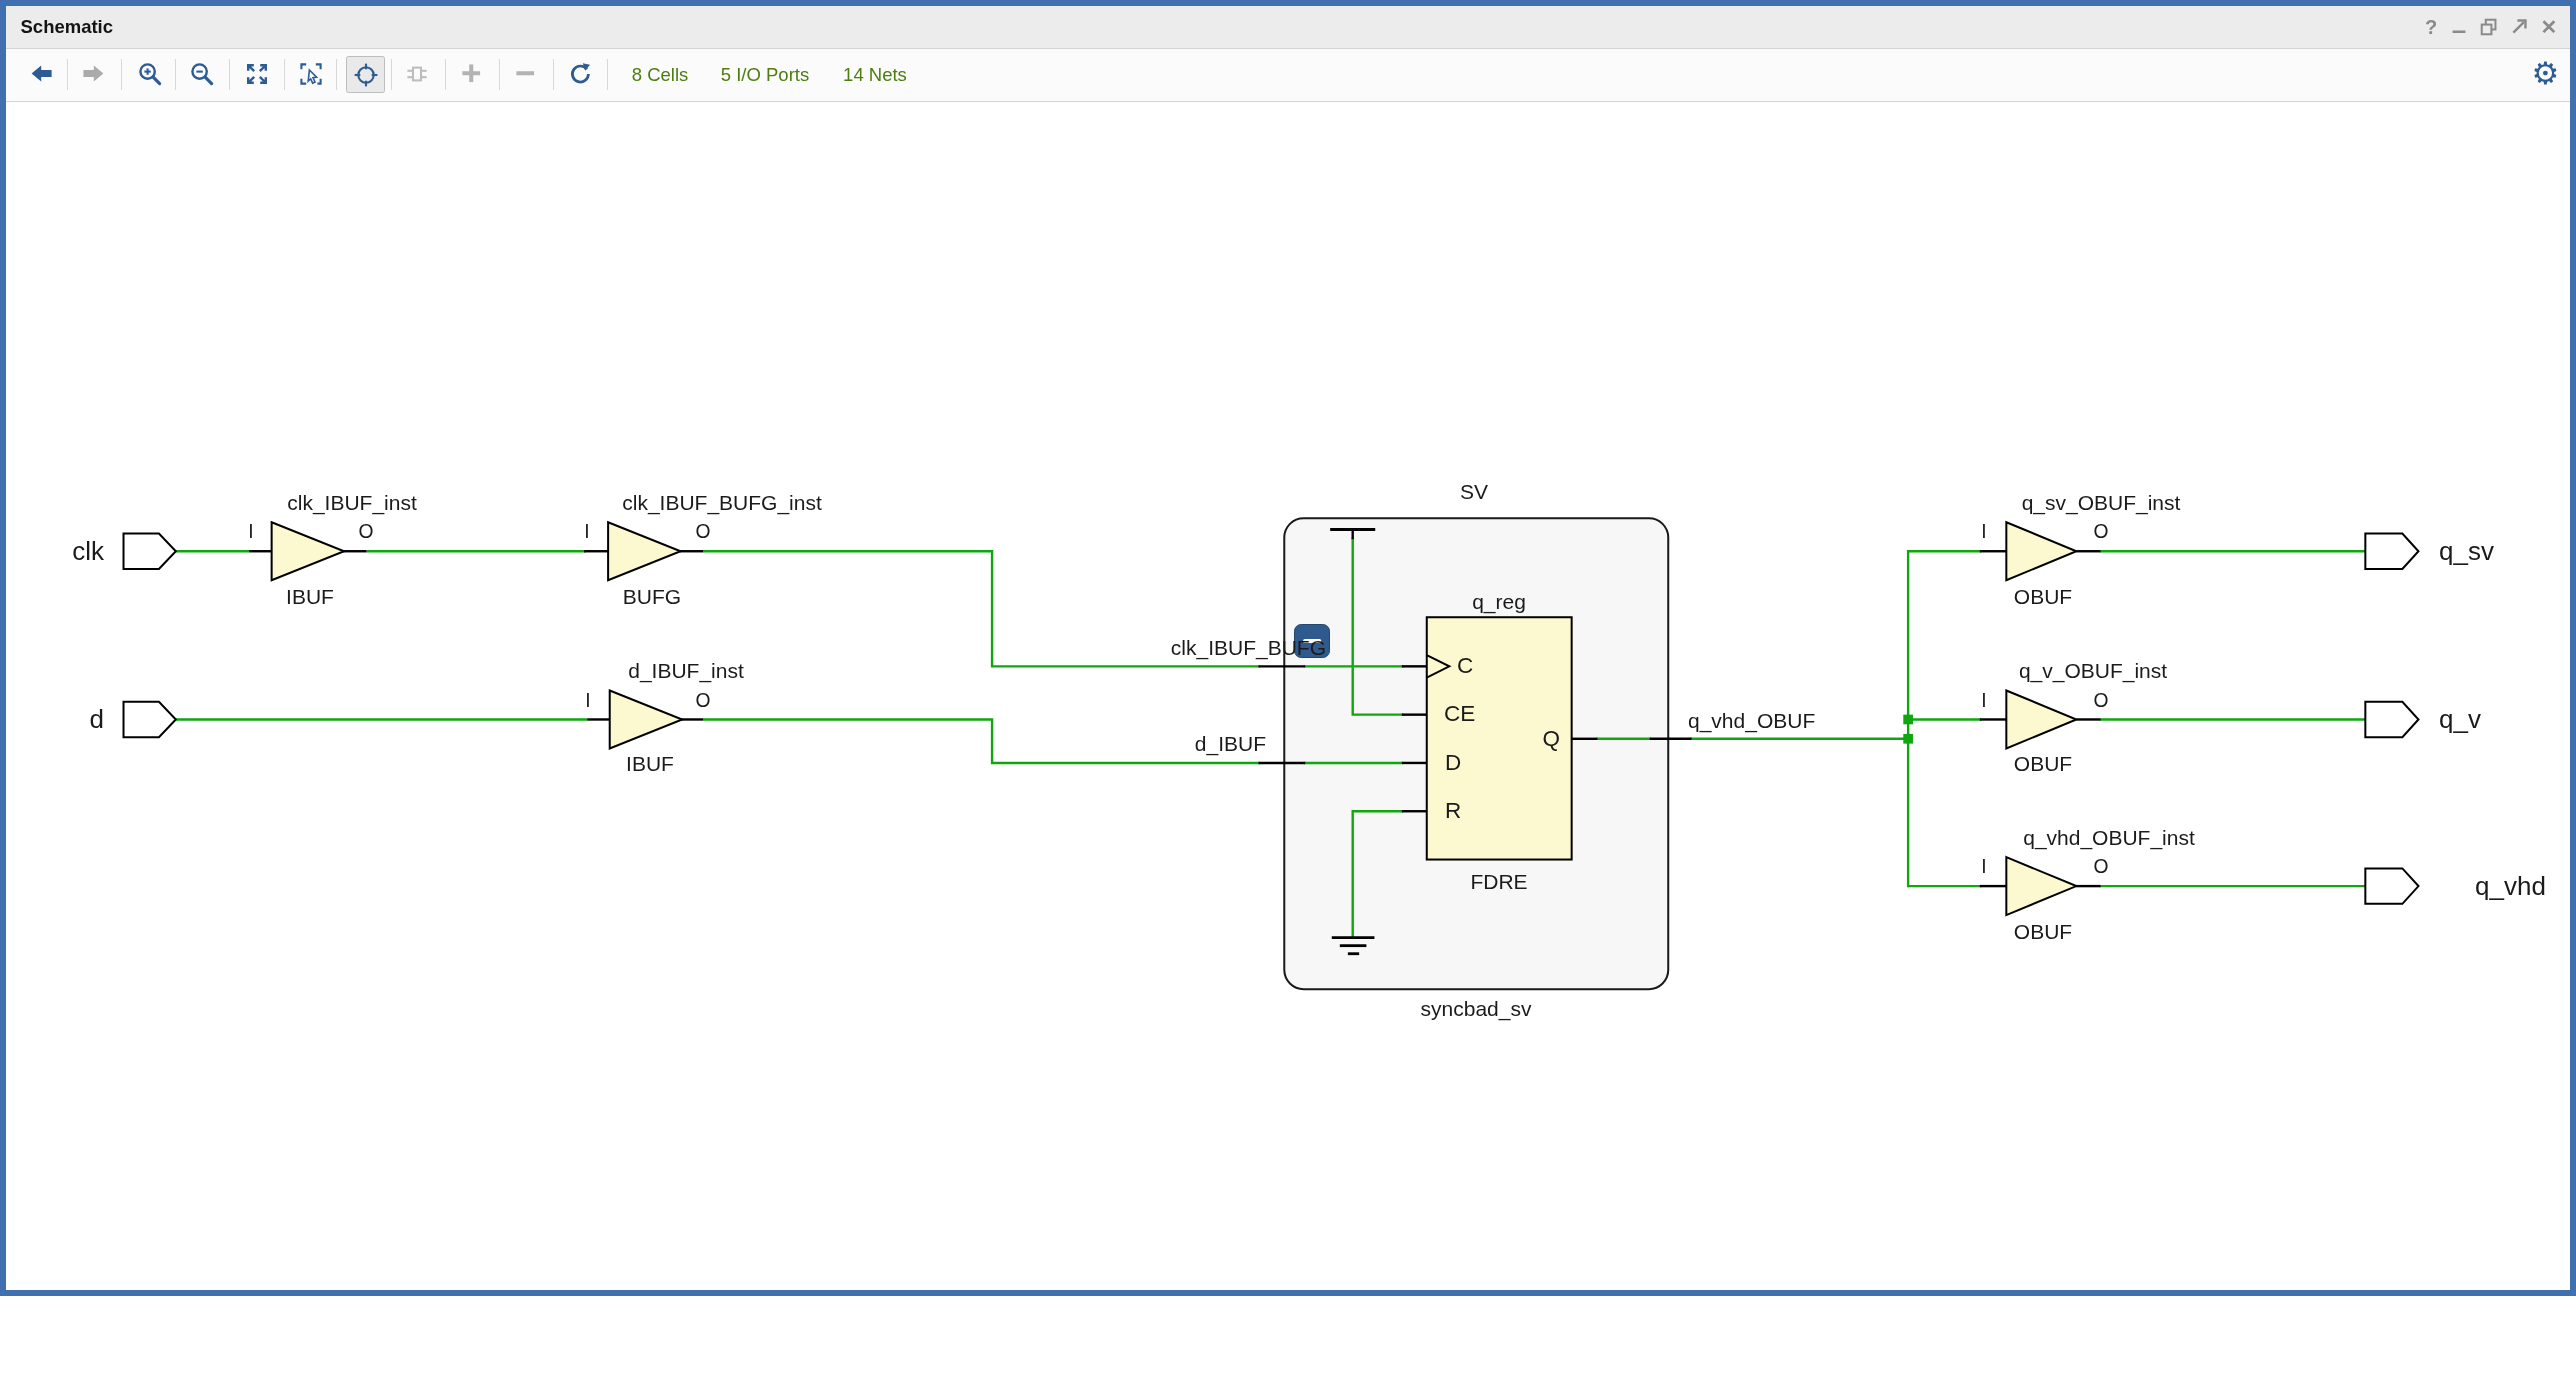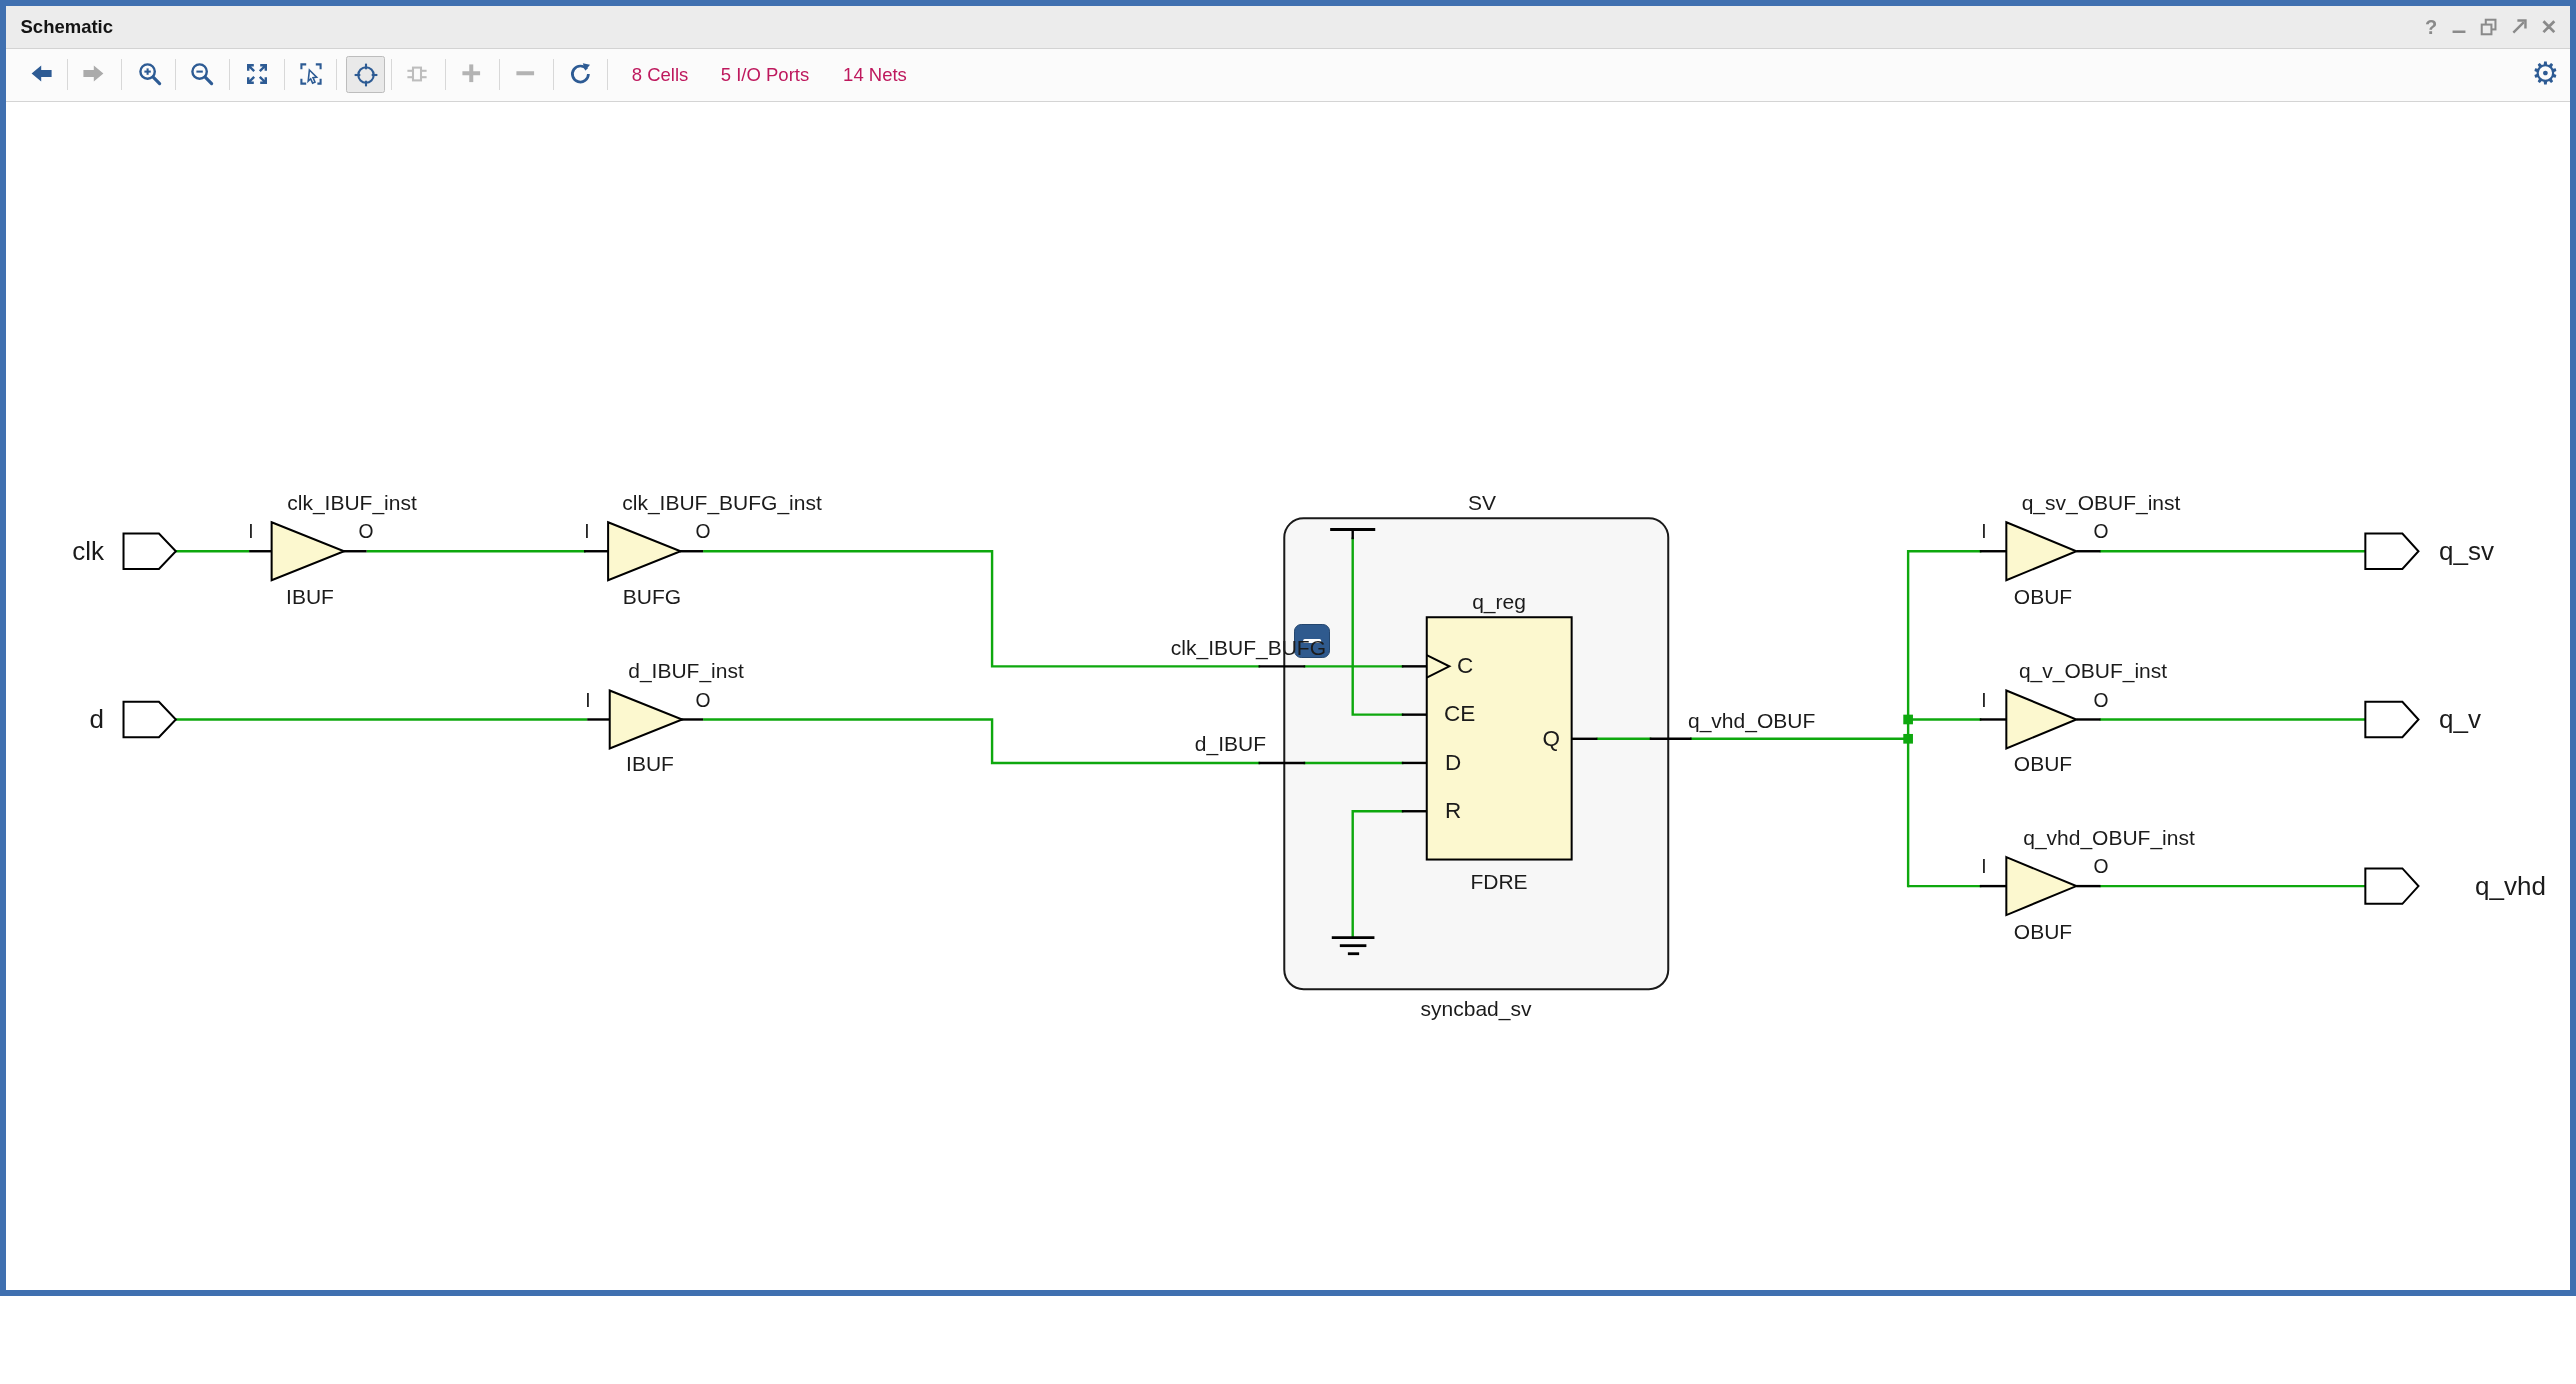--- a/index.html
+++ b/index.html
@@ -15,21 +15,21 @@
       font-size:20px;font-weight:bold;line-height:1;cursor:default;}
   .wc svg{display:block;}
   
   #toolbar{position:absolute;left:0;top:43px;width:100%;height:52px;background:#FBFBFB;
            border-bottom:0.8px solid #d4d4d4;}
   .tbtn{position:absolute;top:7.2px;width:37px;height:35px;display:flex;align-items:center;
         justify-content:center;border-radius:2.4px;}
   .tbtn.selected{background:#E9E9E9;border:0.8px solid #BDBDBD;}
   .tsep{position:absolute;top:9.7px;width:0.8px;height:31px;background:#D8D8D8;}
   .tlink{position:absolute;top:50%;transform:translate(-50%,-50%);font-size:18.5px;
-         color:#be185d;white-space:nowrap;cursor:pointer;}
+         color:#4d7c0f;white-space:nowrap;cursor:pointer;}
   
   #canvas{position:absolute;left:0;top:96px;width:2563px;height:1276px;background:#ffffff;}
   #schsvg{position:absolute;left:0;top:0;}
   .lbl{position:absolute;transform:translate(-50%,-50%);font-size:21px;white-space:nowrap;color:#1b1b1b;}
   .lbl-r{transform:translate(-100%,-50%);}
   .lbl-l{transform:translate(0,-50%);}
   .portlbl{font-size:26px;}
   .pinletter{font-size:19.3px;}
   .fdrepin{font-size:22.5px;}
   #collapse-btn{position:absolute;left:1288px;top:522px;width:34px;height:32px;background:#2F5A8E;
@@ -275,21 +275,21 @@
   <div class="lbl pinletter" style="left:697px;top:526px;">O</div>
   <div class="lbl pinletter" style="left:582px;top:695px;">I</div>
   <div class="lbl pinletter" style="left:697px;top:695px;">O</div>
   <div class="lbl pinletter" style="left:1978px;top:526px;">I</div>
   <div class="lbl pinletter" style="left:2095px;top:526px;">O</div>
   <div class="lbl pinletter" style="left:1978px;top:695px;">I</div>
   <div class="lbl pinletter" style="left:2095px;top:695px;">O</div>
   <div class="lbl pinletter" style="left:1978px;top:861px;">I</div>
   <div class="lbl pinletter" style="left:2095px;top:861px;">O</div>
 
-  <div class="lbl" style="left:1468px;top:497px;margin-left:8px;">SV</div>
+  <div class="lbl" style="left:1468px;top:486px;">SV</div>
   <div class="lbl" style="left:1470px;top:1003px;">syncbad_sv</div>
 
   <div class="lbl" style="left:1493px;top:596px;">q_reg</div>
   <div class="lbl" style="left:1493px;top:876px;">FDRE</div>
   <div class="lbl lbl-l fdrepin" style="left:1451px;top:660px;">C</div>
   <div class="lbl lbl-l fdrepin" style="left:1438px;top:708px;">CE</div>
   <div class="lbl lbl-l fdrepin" style="left:1439px;top:757px;">D</div>
   <div class="lbl lbl-l fdrepin" style="left:1439px;top:805px;">R</div>
   <div class="lbl lbl-r fdrepin" style="left:1554px;top:733px;">Q</div>
 

